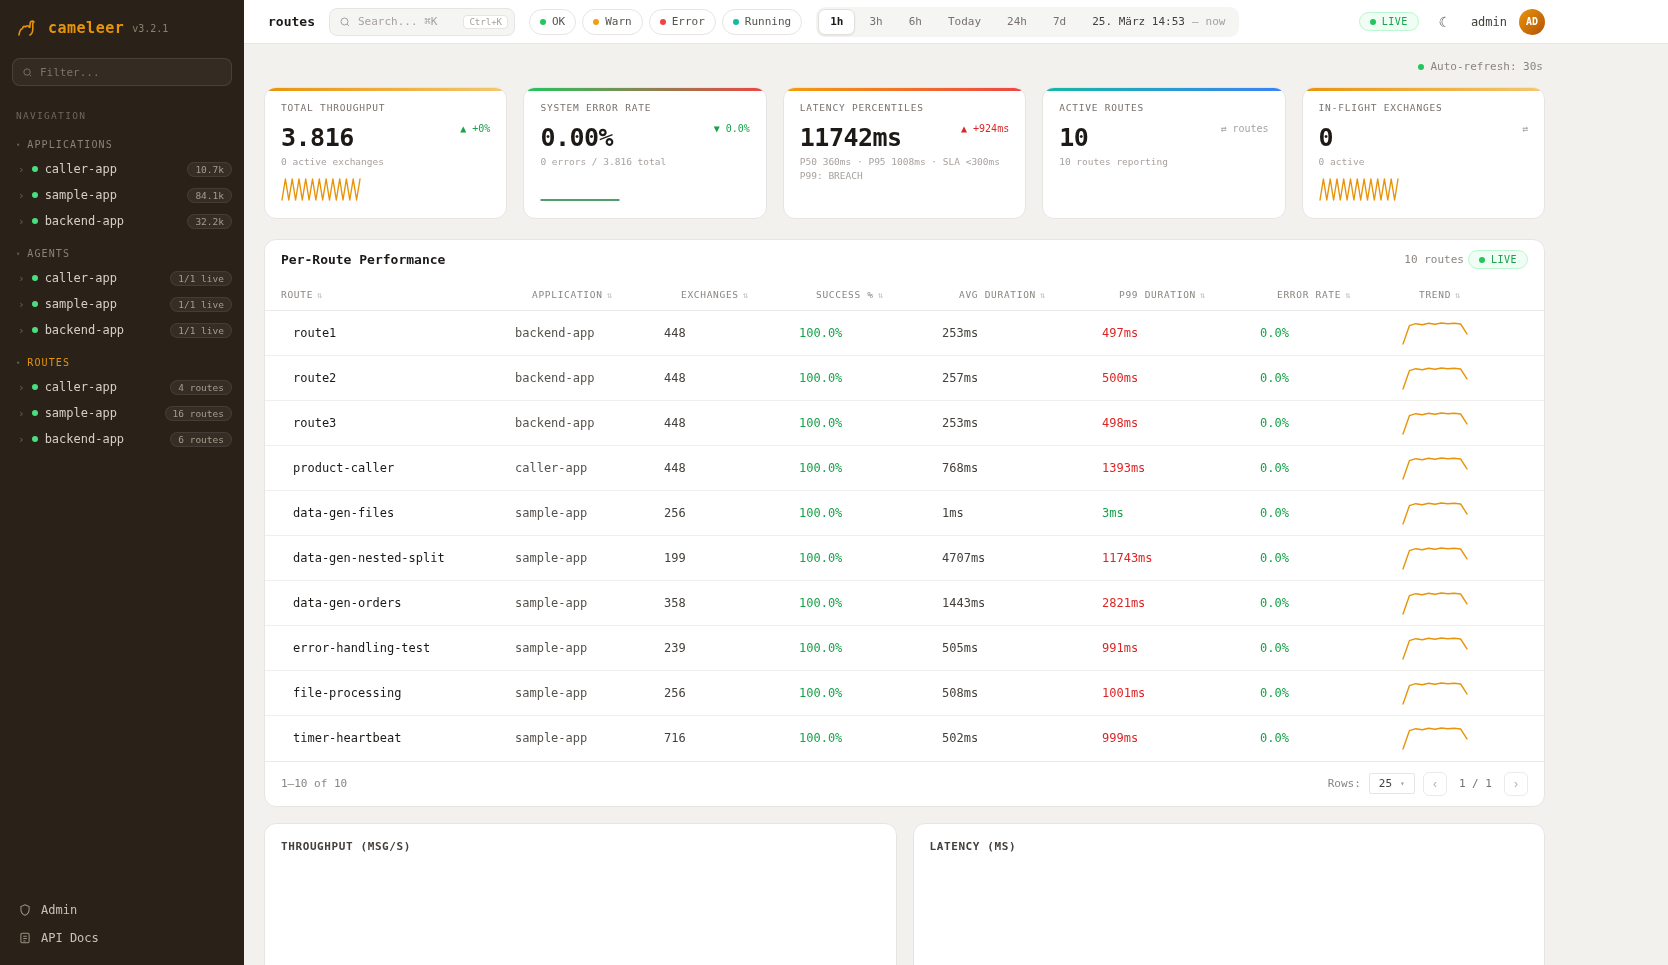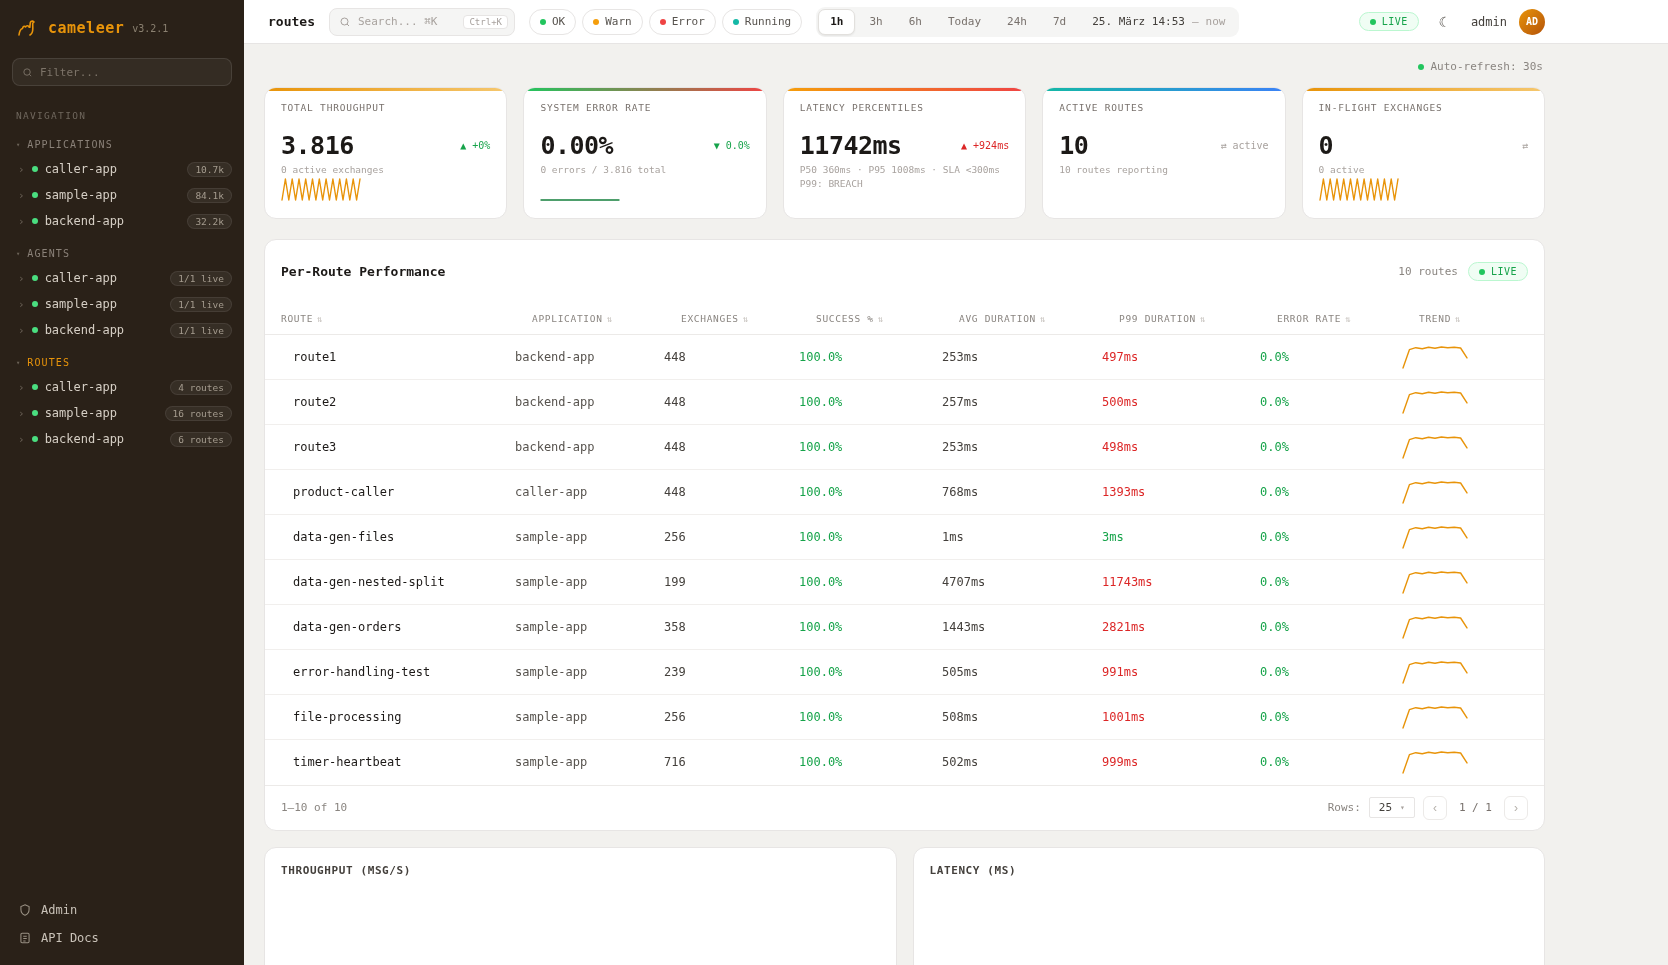--- a/index.html
+++ b/index.html
@@ -52,33 +52,33 @@
 
 
 .content{flex:1;padding:10px 123px 0 20px;overflow:hidden}
 .refresh-row{display:flex;justify-content:flex-end;align-items:center;gap:6px;font-size:11px;color:#8a8580;padding:6px 2px 14px}
 .refresh-row .dot{width:6px;height:6px;border-radius:50%;background:#22c55e}
 
 .kpi-row{display:grid;grid-template-columns:repeat(5,1fr);gap:16px}
 .kpi-card{position:relative;background:#fff;border:1px solid #e7e5e4;border-radius:12px;padding:14px 16px 12px;height:132px;display:flex;flex-direction:column;overflow:hidden}
 .kpi-accent{position:absolute;top:0;left:0;right:0;height:3px}
 .kpi-label{font-size:9.5px;letter-spacing:.8px;color:#78716c;white-space:nowrap}
-.kpi-valrow{display:flex;align-items:center;justify-content:space-between;margin-top:18px}
+.kpi-valrow{display:flex;align-items:flex-start;justify-content:space-between;margin-top:10px}
 .kpi-value{font-size:25px;font-weight:bold;color:#1c1917;letter-spacing:-.5px;white-space:nowrap}
 .kpi-delta{font-size:10px;white-space:nowrap;margin-left:6px}
 .delta-green{color:#16a34a}.delta-red{color:#dc2626}.delta-gray{color:#a8a29e}
 .kpi-sub{font-size:9.5px;color:#a8a29e;margin-top:4px;white-space:nowrap;overflow:hidden}
 .kpi-sub2{font-size:9.5px;color:#a8a29e;margin-top:3px;white-space:nowrap}
 .kpi-sub2:empty{display:none}
 .kpi-spark{margin-top:auto;height:30px}
 .kpi-spark:empty{display:none}
 
 
 .panel{background:#fff;border:1px solid #e7e5e4;border-radius:12px;margin-top:20px;overflow:hidden}
-.panel-head{display:flex;align-items:center;padding:22px 16px;gap:10px}
+.panel-head{display:flex;align-items:center;padding:10px 16px;gap:4px}
 .panel-title{font-size:13px;font-weight:bold}
 .panel-head .spacer{flex:1}
 .routes-count{font-size:11px;color:#8a8580}
 table{width:100%;border-collapse:collapse;table-layout:fixed}
 thead th{text-align:left;font-size:9.5px;letter-spacing:.7px;color:#8a8580;font-weight:normal;padding:10px 25px;border-bottom:1px solid #eceae8;cursor:pointer;white-space:nowrap}
 thead th:first-child{padding-left:16px}
 th .sort{color:#c9c5c0;margin-left:4px;font-size:9px}
 tbody td{padding:0 8px;height:45px;border-bottom:1px solid #f1efed;font-size:12px;white-space:nowrap;overflow:hidden}
 tbody tr:last-child td{border-bottom:none}
 tbody td:first-child{padding-left:28px}
@@ -344,21 +344,21 @@
     <div class="kpi-sub">P50 360ms · P95 1008ms · SLA &lt;300ms</div>
     <div class="kpi-sub2">P99: BREACH</div>
 
   </div>
 
   <div class="kpi-card">
     <div class="kpi-accent" style="background: linear-gradient(90deg, rgb(20, 184, 166), rgb(59, 130, 246));"></div>
     <div class="kpi-label">ACTIVE ROUTES</div>
     <div class="kpi-valrow">
       <div class="kpi-value">10</div>
-      <div class="kpi-delta delta-gray">⇄ active</div>
+      <div class="kpi-delta delta-gray">⇄ routes</div>
     </div>
     <div class="kpi-sub">10 routes reporting</div>
 
   </div>
 
   <div class="kpi-card">
     <div class="kpi-accent" style="background: linear-gradient(90deg, rgb(232, 148, 10), rgb(245, 199, 110));"></div>
     <div class="kpi-label">IN-FLIGHT EXCHANGES</div>
     <div class="kpi-valrow">
       <div class="kpi-value">0</div>

